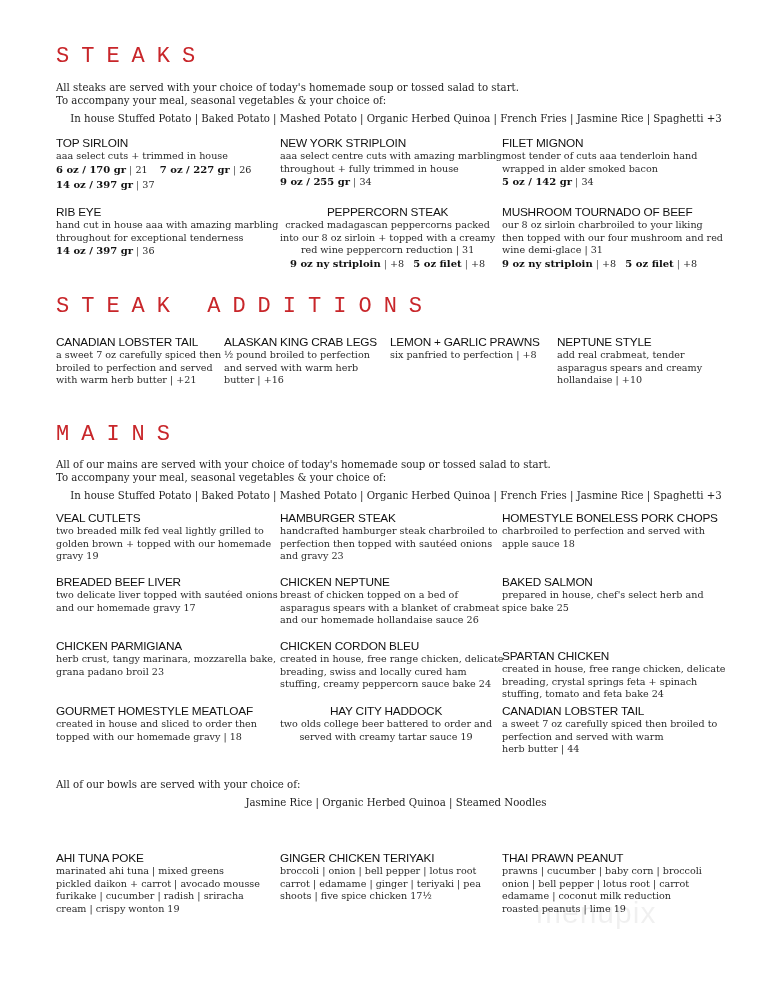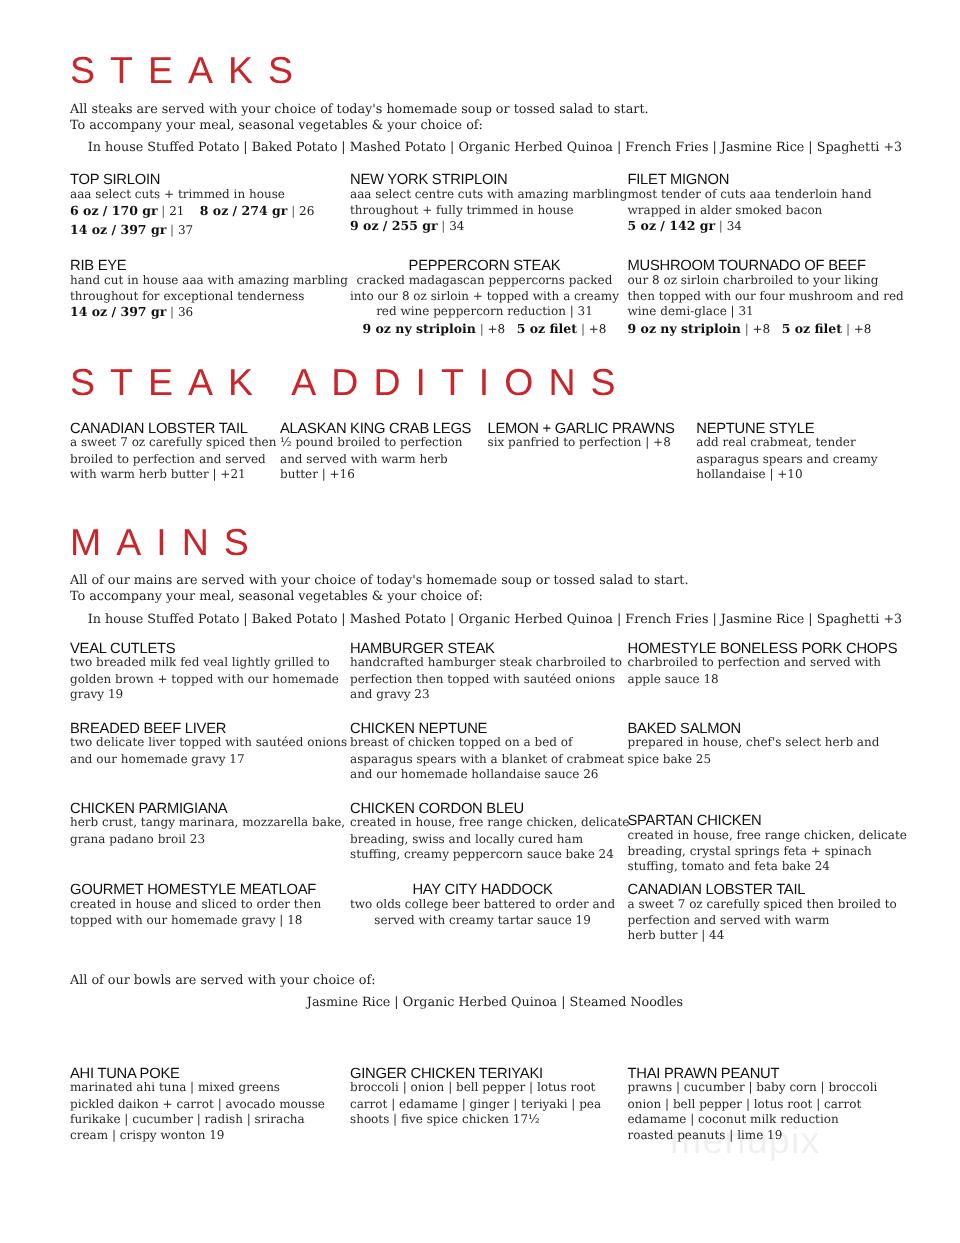--- a/index.html
+++ b/index.html
@@ -5,23 +5,23 @@
   * { margin: 0; padding: 0; box-sizing: border-box; }
   html, body { width: 768px; height: 994px; background: #ffffff; overflow: hidden; }
   body {
     position: relative;
     font-family: "DejaVu Serif", "Liberation Serif", serif;
     color: #1e1e1e;
   }
   .page { position: absolute; left: 0; top: 0; width: 768px; height: 994px; }
   .section { position: absolute; left: 56px; width: 680px; }
   .section-title {
-    font-family: Liberation Sans, sans-serif;
+    font-family: Liberation Mono, monospace;
     color: #c8262a;
-    font-size: 30px;
+    font-size: 22px;
     letter-spacing: 12px;
     font-weight: normal;
     line-height: 30px;
     height: 30px;
     white-space: nowrap;
   }
   .intro {
     font-size: 10.2px;
     line-height: 13px;
     white-space: nowrap;
@@ -75,21 +75,21 @@
   </div>
 
   <div class="item" style="left:56px; top:136px;">
     <div class="item-name">TOP SIRLOIN</div>
     <div class="item-desc">aaa select cuts + trimmed in house</div>
     <div class="sizes">
       <b>6 oz / 170 gr</b>
       <span class="sep">|</span>
       <span>21</span>
       &nbsp;&nbsp;
-      <b>8 oz / 274 gr</b>
+      <b>7 oz / 227 gr</b>
       <span class="sep">|</span>
       <span>26</span>
     </div>
     <div class="sizes" style="margin-top:2px;">
       <b>14 oz / 397 gr</b>
       <span class="sep">|</span>
       <span>37</span>
     </div>
   </div>
 

